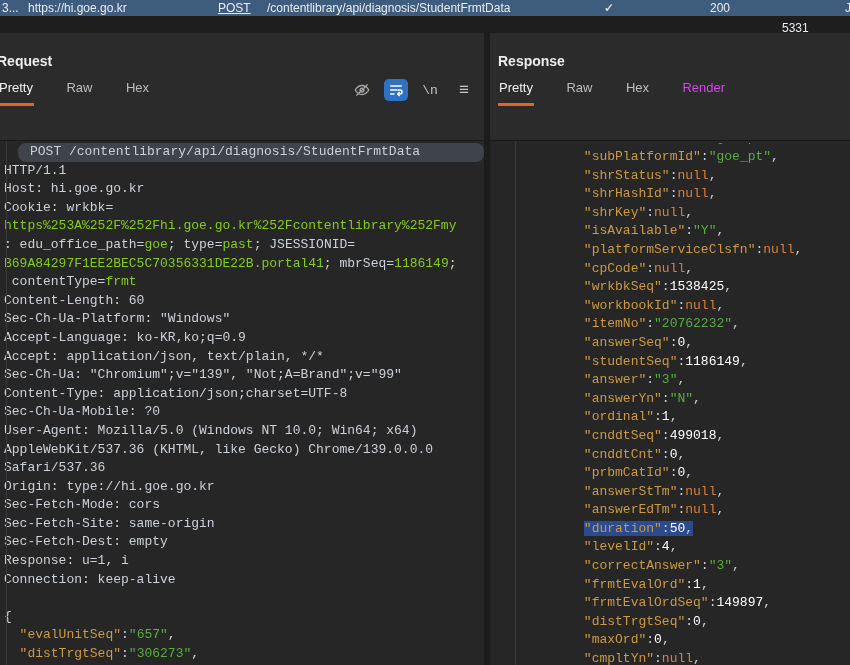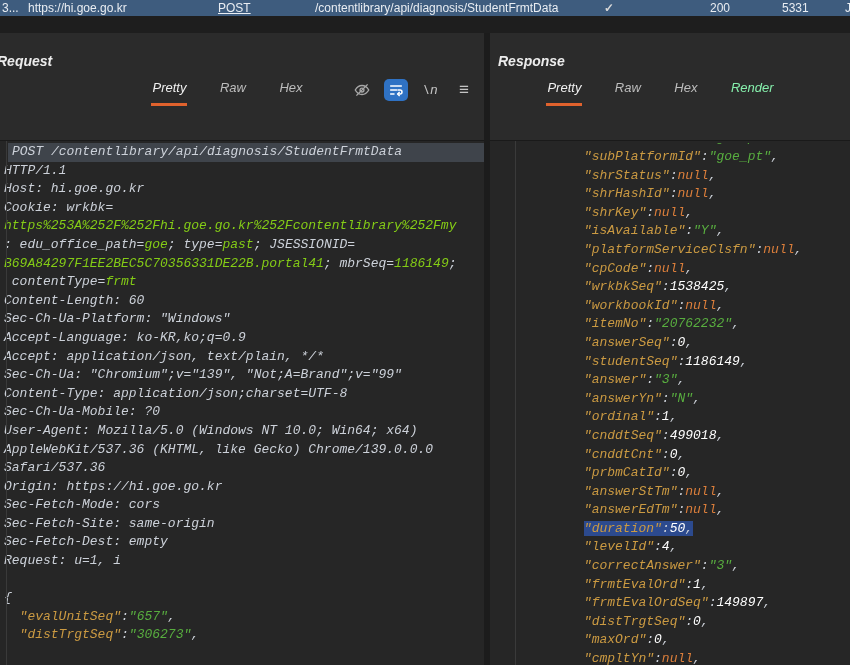--- a/index.html
+++ b/index.html
@@ -6,61 +6,61 @@
   html,body { width:850px; height:665px; overflow:hidden; background:#262626;
               font-family:"Liberation Sans", sans-serif; }
 
   
   .topbar { position:relative; width:850px; height:16px; background:#3e5c7e; color:#e9edf2;
             font-size:12px; line-height:16px; white-space:nowrap; }
   .topbar span { position:absolute; top:0; }
   .tb-id     { left:2px;   }
   .tb-url    { left:28px;text-align:right;  }
   .tb-method { left:218px;text-decoration:underline; }
-  .tb-path   { left:267px;margin-left:48px; }
+  .tb-path   { left:267px; }
   .tb-check  { left:604px; font-weight:bold; color:#d8d8d8; }
   .tb-status { left:710px; }
-  .tb-len    { left:782px; }
+  .tb-len    { left:782px;margin-top:20px; }
   .tb-mime   { left:845px; }
   .topstrip  { width:850px; height:17px; background:#1e1e1e; }
 
   
-  .main { display:flex; width:850px; height:632px;font-style:italic; }
+  .main { display:flex; width:850px; height:632px; }
   .panel { background:#2b2b2b; position:relative; }
   .panel.request  { width:484px; }
   .divider { width:6px; background:#1c1c1c; }
   .panel.response { width:360px; }
 
   .panel-title { color:#ececec; font-size:14px; font-weight:bold; padding:20px 0 0 8px; height:44px; }
   .panel.request .panel-title { padding-left:0; margin-left:-3px; }
 
-  .tabrow { position:relative; height:31px; padding-left:8px;text-align:center; }
+  .tabrow { position:relative; height:31px; padding-left:8px; }
   .panel.request .tabrow { padding-left:0; }
   .tab { display:inline-block; font-size:13px; color:#bdbdbd; margin-right:27px; padding:3px 1px 8px 1px; cursor:default; }
   .tab.sel { color:#f0f0f0; border-bottom:3px solid #e0622d; }
-  .tab.dis { color:#86efac; }
+  .tab.dis { color:#d946ef; }
   .panel.request .tab:first-child { margin-left:-2px; }
 
   .toolicons { position:absolute; right:8px; top:0; display:flex; align-items:center; gap:10px; height:26px; }
   .ticon { width:24px; height:22px; display:flex; align-items:center; justify-content:center; color:#b4b4b4; }
   .ticon.wrapbtn { background:#2f72c4; border-radius:5px; }
   .nl { font-family:"Liberation Mono", monospace; font-size:13px; color:#c4c4c4; }
   .burger { font-size:17px; color:#c4c4c4; line-height:22px; }
 
   
   .content { position:absolute; left:0; right:0; top:107px; bottom:0; background:#262626;
              border-top:1px solid #1a1a1a; overflow:hidden;
              font-family:"Liberation Mono", monospace; font-size:13px; color:#ccd1d9; }
   .content .gutter { position:absolute; top:0; bottom:0; width:1px; background:#3a3a3a; }
   .panel.request  .content .gutter { left:6px; }
   .panel.response .content .gutter { left:25px; }
   .codepad { position:relative; padding:2px 0 0 0; }
   .cl { white-space:pre; height:18.6px; line-height:18.6px; padding-left:4px; }
   .panel.response .cl { padding-left:8px; }
-  .cl.sel { background:#3f444b; margin-left:8px; padding-left:4px; }
+  .cl.sel { background:#3f444b; margin-left:18px; padding-left:12px;border-radius:8px; }
   .cl.partialtop { height:5px; overflow:hidden; }
   .cl.partialtop span { position:relative; top:-14px; }
 
   .p { color:#ccd1d9; }          
   .g { color:#84cc16; }          
   .k { color:#cb9a42; }          
   .s { color:#58ad3f; }          
   .n { color:#ffffff; }          
   .u { color:#dd7f3b; }          
   .box { background:#2c4a8e; }   
@@ -126,25 +126,26 @@
           <div class="cl"><span class="p">Content-Length: 60</span></div>
           <div class="cl"><span class="p">Sec-Ch-Ua-Platform: "Windows"</span></div>
           <div class="cl"><span class="p">Accept-Language: ko-KR,ko;q=0.9</span></div>
           <div class="cl"><span class="p">Accept: application/json, text/plain, */*</span></div>
           <div class="cl"><span class="p">Sec-Ch-Ua: "Chromium";v="139", "Not;A=Brand";v="99"</span></div>
           <div class="cl"><span class="p">Content-Type: application/json;charset=UTF-8</span></div>
           <div class="cl"><span class="p">Sec-Ch-Ua-Mobile: ?0</span></div>
           <div class="cl"><span class="p">User-Agent: Mozilla/5.0 (Windows NT 10.0; Win64; x64)</span></div>
           <div class="cl"><span class="p">AppleWebKit/537.36 (KHTML, like Gecko) Chrome/139.0.0.0</span></div>
           <div class="cl"><span class="p">Safari/537.36</span></div>
-          <div class="cl"><span class="p">Origin: https://hi.goe.go.kr</span></div>
+          <div class="cl"><span class="p">Origin: type://hi.goe.go.kr</span></div>
           <div class="cl"><span class="p">Sec-Fetch-Mode: cors</span></div>
           <div class="cl"><span class="p">Sec-Fetch-Site: same-origin</span></div>
           <div class="cl"><span class="p">Sec-Fetch-Dest: empty</span></div>
-          <div class="cl"><span class="p">Request: u=1, i</span></div>
+          <div class="cl"><span class="p">Response: u=1, i</span></div>
+          <div class="cl"><span class="p">Connection: keep-alive</span></div>
           <div class="cl">&nbsp;</div>
           <div class="cl"><span class="p">{</span></div>
           <div class="cl"><span class="p">  </span><span class="k">"evalUnitSeq"</span><span class="p">:</span><span class="s">"657"</span><span class="p">,</span></div>
           <div class="cl"><span class="p">  </span><span class="k">"distTrgtSeq"</span><span class="p">:</span><span class="s">"306273"</span><span class="p">,</span></div>
         </div>
       <div class="gutter"></div>
     </div>
   </div>
 
   <div class="divider"></div>

